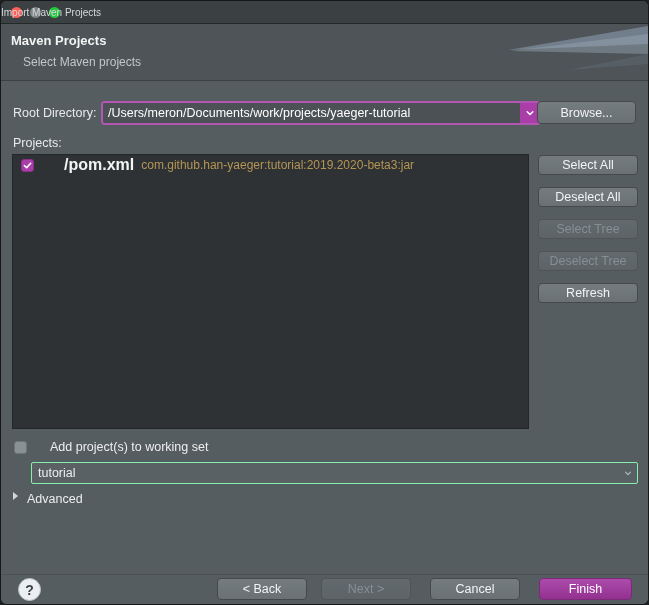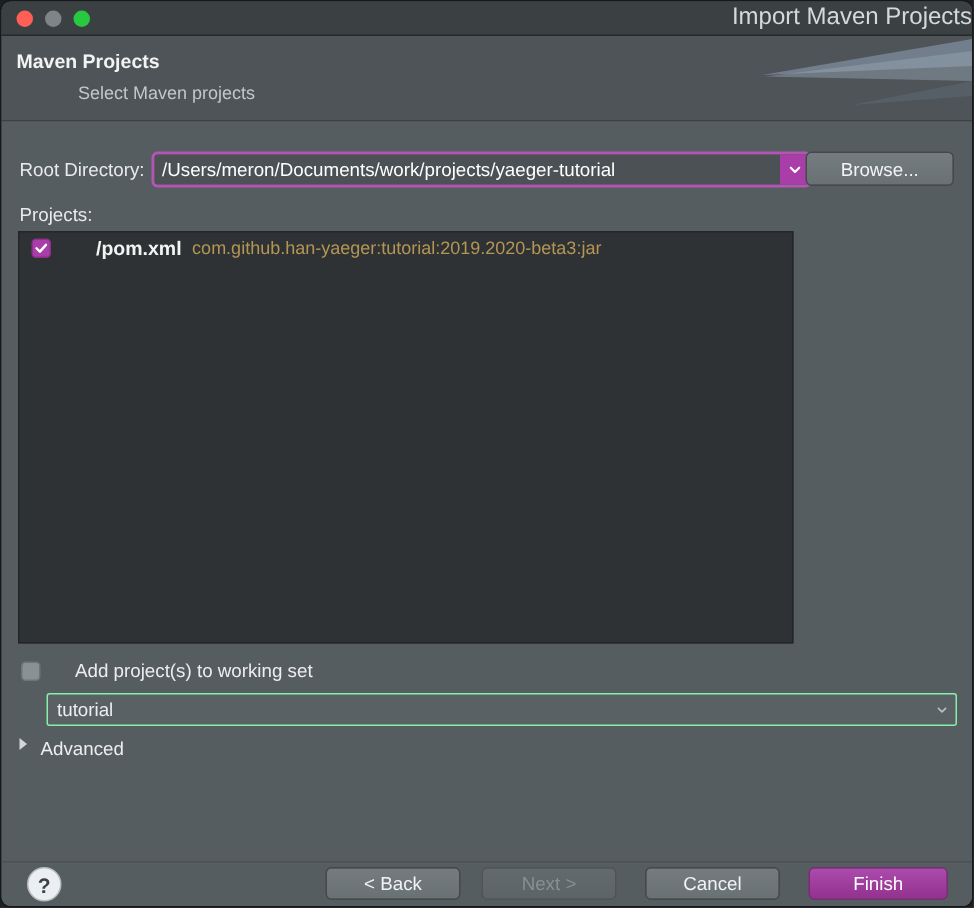--- a/index.html
+++ b/index.html
@@ -44,22 +44,22 @@
     width: 11px;
     height: 11px;
     border-radius: 50%;
   }
   .light.close  { background: #ff5f57; }
   .light.min    { background: #7e8488; }
   .light.max    { background: #28c840; }
   .titlebar-title {
     position: absolute;
     left: 0; right: 0;
-    text-align: right;
-    font-size: 16px;
+    text-align: left;
+    font-size: 10px;
     color: #d6d9da;
     pointer-events: none;
   }
 
   
   .header {
     position: relative;
     height: 56px;
     background: #4e5458;
     border-bottom: 1px solid #3c4144;
@@ -79,21 +79,20 @@
     font-size: 13px;
     font-weight: bold;
     color: #f2f3f3;
   }
   .header-sub {
     position: absolute;
     left: 22px;
     top: 31px;
     font-size: 12px;
     color: #c3c7c9;
-    margin-left: 29px;
   }
 
   
   .content {
     position: relative;
     height: 493px;
     background: #565d61;
   }
 
   .row-root {
@@ -215,21 +214,21 @@
     display: flex;
     align-items: center;
     justify-content: center;
     flex: none;
   }
   .checkbox.empty {
     background: #8a9195;
     border: 1px solid #6e7579;
   }
   .row-name {
-    font-size: 13px;
+    font-size: 16px;
     font-weight: bold;
     color: #f3f4f4;
     margin-left: 30px;
     white-space: nowrap;
   }
   .row-coord {
     font-size: 12px;
     color: #b49554;
     margin-left: 7px;
     white-space: nowrap;
@@ -385,20 +384,27 @@
         <div class="checkbox">
           <svg width="9" height="9" viewBox="0 0 10 10">
             <path d="M1.5,5 L4,7.5 L8.5,2.5" fill="none" stroke="#ffffff" stroke-width="1.8" stroke-linecap="round" stroke-linejoin="round"></path>
           </svg>
         </div>
         <div class="row-name">/pom.xml</div>
         <div class="row-coord">com.github.han-yaeger:tutorial:2019.2020-beta3:jar</div>
       </div>
     </div>
 
+    <div class="sidebtns">
+      <div class="btn">Select All</div>
+      <div class="btn">Deselect All</div>
+      <div class="btn disabled">Select Tree</div>
+      <div class="btn disabled">Deselect Tree</div>
+      <div class="btn">Refresh</div>
+    </div>
 
     <div class="ws-check-row">
       <div class="checkbox empty"></div>
       <div class="ws-check-label">Add project(s) to working set</div>
     </div>
 
     <div class="ws-combo">
       <div class="value">tutorial</div>
       <div class="arrow">
         <svg class="chev" viewBox="0 0 10 10">

